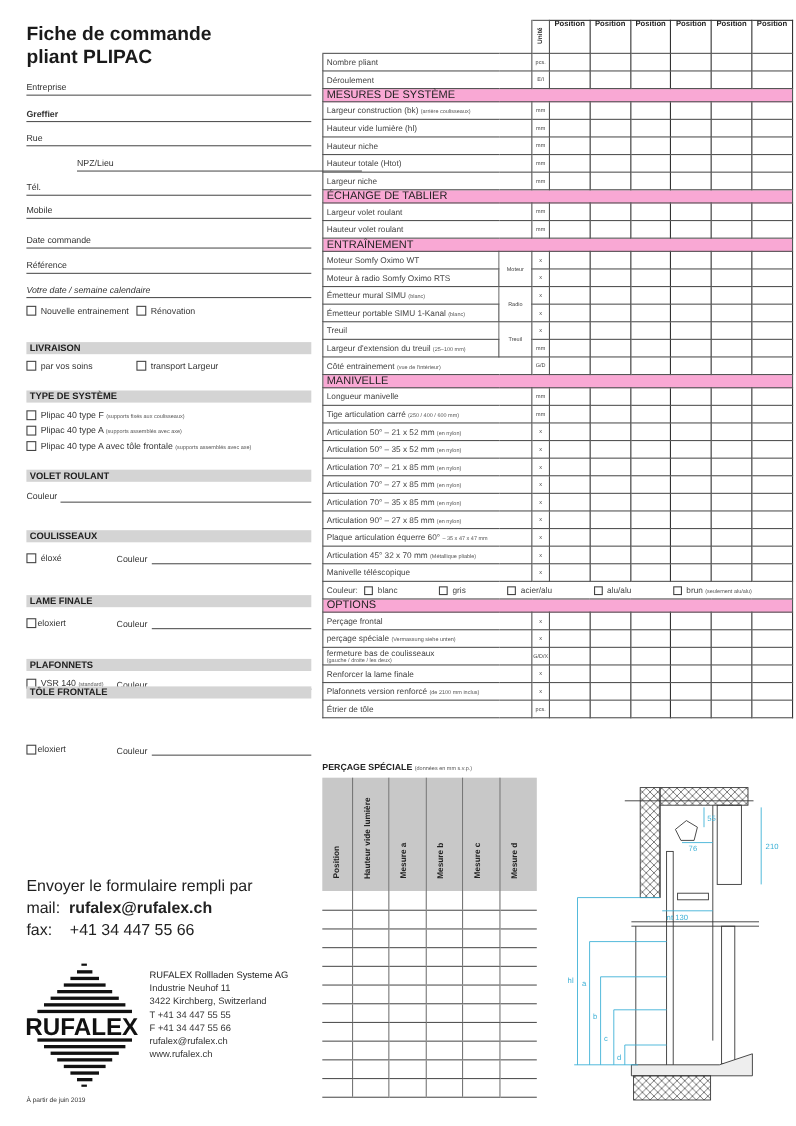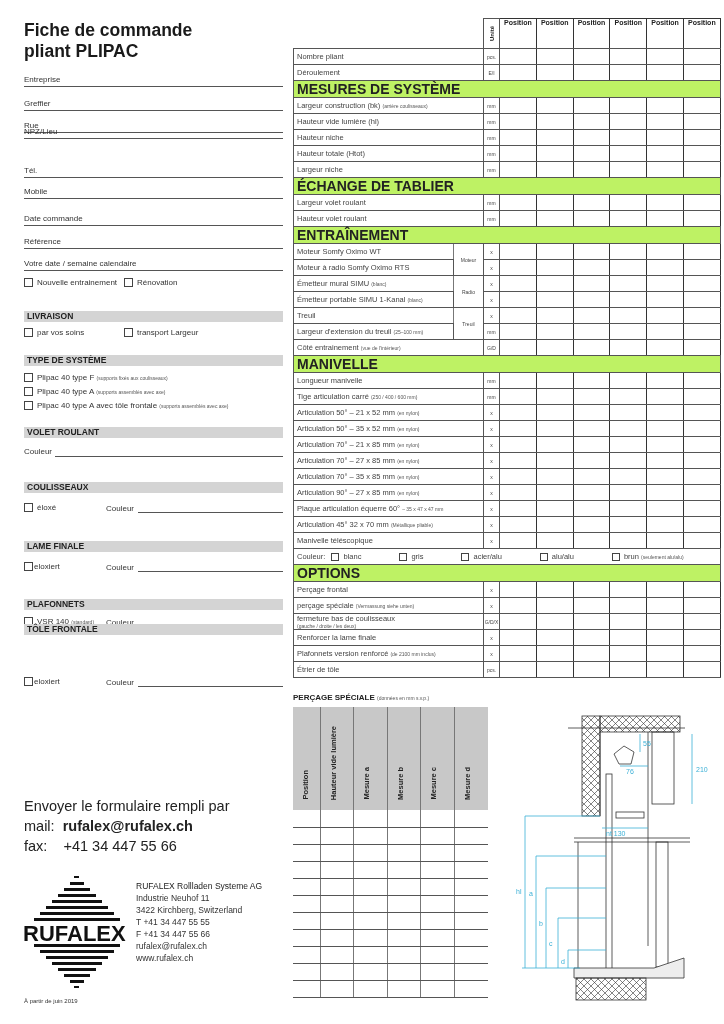--- a/index.html
+++ b/index.html
@@ -10,21 +10,21 @@
 .cb{display:inline-block;width:9px;height:9px;border:1px solid #444;vertical-align:middle;margin-right:4px;background:#fff}
 .opt{font-size:8px;color:#333;position:absolute;white-space:nowrap}
 .small{font-size:5px;color:#555}
 .sec{position:absolute;left:24px;width:259px;height:11px;background:#d4d4d4;font-size:8.5px;font-weight:bold;padding-left:3px;line-height:11px;color:#222}
 .cline{position:absolute;border-bottom:1px solid #555;height:10px}
 table.main{position:absolute;left:293px;top:18px;border-collapse:collapse;font-size:7.5px;color:#444}
 table.main td{border:1px solid #555;height:16px;padding:0 3px;white-space:nowrap}
 table.main td.pc{width:36.8px;border-left:1.5px solid #333;border-right:1.5px solid #333;padding:0}
 table.main td.u{width:16px;text-align:center;font-size:5px;padding:0;border-left:1.5px solid #333}
 table.main td.g{width:30px;text-align:center;font-size:5px;padding:0}
-table.main tr.sh td{background:#bef264;font-weight:bold;color:#222;height:10px;font-size:14px;border-top:1.5px solid #333}
+table.main tr.sh td{background:#f9a8d4;font-weight:normal;color:#222;height:10px;font-size:10px;border-top:1.5px solid #333}
 .hd td{height:30px!important}
 .vt{writing-mode:vertical-rl;transform:rotate(180deg);font-size:6px;font-weight:bold;color:#222}
 .tiny{font-size:5px;color:#555}
 table.perc{position:absolute;left:293px;top:707px;border-collapse:collapse}
 table.perc td{border-left:1px solid #777;border-bottom:1px solid #555;width:33.5px;height:17px}
 table.perc td:first-child{border-left:none;width:27px}
 table.perc tr.ph td{background:#c8c8c8;height:103px;vertical-align:bottom;padding:0 0 6px 8px;border-bottom:none}
 table.perc tr.ph td .vt{font-size:7.5px}
 .send{left:24px;top:796px;font-size:14.5px;line-height:20px;color:#222}
 .addr{left:136px;top:880px;font-size:8.5px;line-height:12px;color:#333}
@@ -32,28 +32,28 @@
 </head>
 <body>
 
 <div class="abs title">
   <div>Fiche de commande</div>
   <div>pliant PLIPAC</div>
 </div>
 
 <div id="fields">
     <div class="field" style="top: 74px;">Entreprise</div>
-    <div class="field" style="top: 98px;">Greffier</div>
+    <div class="field" style="top: 98px; font-weight: bold;">Greffier</div>
     <div class="field" style="top: 120px;">Rue</div>
-    <div class="field" style="top: 126px;">NPZ/Lieu</div>
+    <div class="field" style="top: 143px; margin-left: 46px;">NPZ/Lieu</div>
     <div class="field" style="top: 165px;">Tél.</div>
     <div class="field" style="top: 186px;">Mobile</div>
     <div class="field" style="top: 213px;">Date commande</div>
     <div class="field" style="top: 236px;">Référence</div>
-    <div class="field" style="top: 258px;">Votre date / semaine calendaire</div>
+    <div class="field" style="top: 258px; font-style: italic;">Votre date / semaine calendaire</div>
   </div>
 
 <div class="opt" style="left:24px;top:278px"><span class="cb"></span><span>Nouvelle entrainement</span></div>
 <div class="opt" style="left:124px;top:278px"><span class="cb"></span><span>Rénovation</span></div>
 
 <div class="sec" style="top:311px">LIVRAISON</div>
 <div class="opt" style="left:24px;top:328px"><span class="cb"></span><span>par vos soins</span></div>
 <div class="opt" style="left:124px;top:328px"><span class="cb"></span><span>transport Largeur</span></div>
 
 <div class="sec" style="top:355px">TYPE DE SYSTÈME</div>

